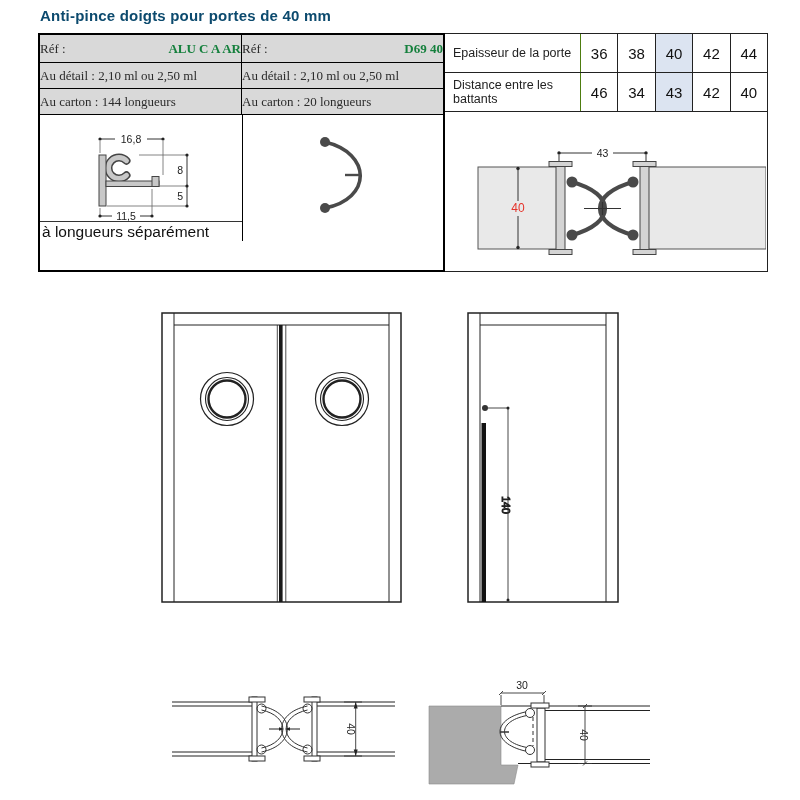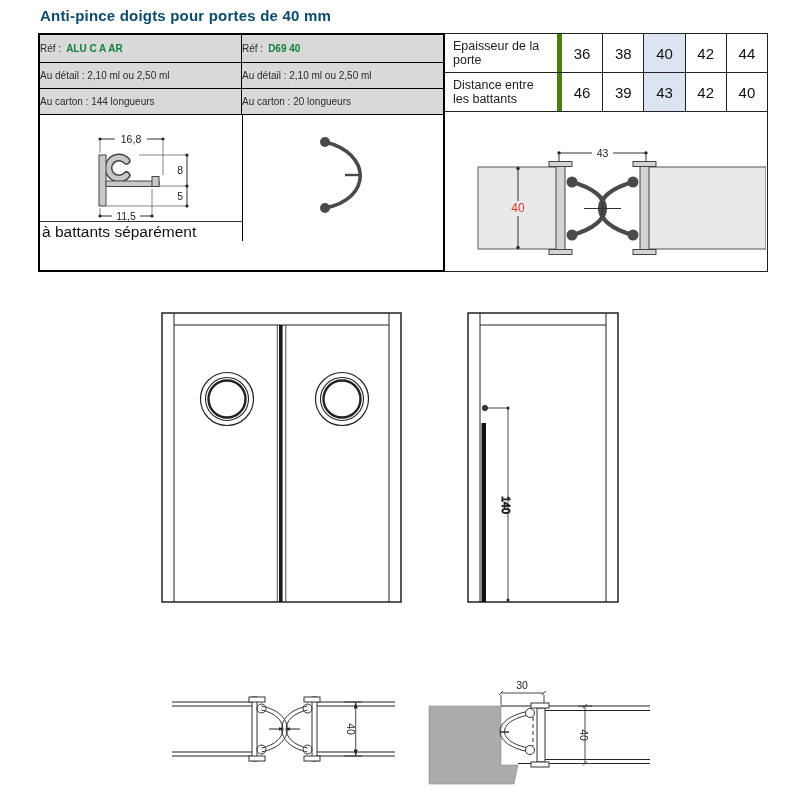--- a/index.html
+++ b/index.html
@@ -14,42 +14,42 @@
   }
   .topblock{position:absolute;left:38px;top:33px;width:730px;height:239px;}
 
   
   .ptable{
     position:absolute;left:0;top:0;width:407px;height:239px;
     border:2.5px solid #000;box-sizing:border-box;background:#fff;
   }
   .prow{display:flex;border-bottom:1.5px solid #000;background:#d9d9d9;}
   .prow .cell{
-    flex:1;display:flex;align-items:center;justify-content:flex-start;
-    font-size:10px;color:#2b2b2b;white-space:nowrap;overflow:hidden;
+    flex:1;display:flex;align-items:center;justify-content:space-between;
+    font-size:13px;color:#2b2b2b;white-space:nowrap;overflow:hidden;font-family:Liberation Serif, serif;
   }
   .prow .cell + .cell{border-left:1.5px solid #000;}
   .r1{height:27px}.r2{height:25px}.r3{height:25px}.r4{height:25px}
   .ref{color:#15803d;font-weight:bold;margin-left:5px;}
   .pdraw{display:flex;height:126px;background:#fff;}
   .pd1{width:202px;display:flex;flex-direction:column;}
   .pd2{flex:1;border-left:1.5px solid #000;display:flex;align-items:center;justify-content:center;}
   .note{
     height:19px;border-top:1px solid #333;display:flex;align-items:center;
     font-size:15.5px;color:#111;padding-left:2px;white-space:nowrap;
   }
 
   
   .stable{
     position:absolute;left:407px;top:0;width:323px;height:239px;
     border:1px solid #222;border-left:none;box-sizing:border-box;background:#fff;
   }
   .srow{display:flex;border-bottom:1px solid #222;height:38px;}
   .slabel{
-    width:117px;box-sizing:border-box;border-right:5px solid #4d7c0f;
+    width:136px;box-sizing:border-box;border-right:1px solid #4d7c0f;
     font-size:12.5px;line-height:14px;display:flex;align-items:center;
     padding:2px 4px 2px 8px;color:#222;
   }
   .sval{
     flex:1;border-right:1px solid #222;display:flex;align-items:center;
     justify-content:center;font-size:15px;color:#111;
   }
   .sval:last-child{border-right:none;}
   .sval.hl{background:#dce4f1;}
   .sdraw{height:159px;}
@@ -121,21 +121,21 @@
               <circle cx="147" cy="71" r="1.6"></circle>
               <circle cx="147" cy="91" r="1.6"></circle>
             <circle cx="60" cy="101" r="1.6"></circle>
               <circle cx="112" cy="101" r="1.6"></circle>
           </g>
           <text class="dimtxt" x="91" y="27.5" text-anchor="middle">16,8</text>
           <text class="dimtxt" x="143" y="59" text-anchor="end">8</text>
           <text class="dimtxt" x="143" y="85" text-anchor="end">5</text>
           <text class="dimtxt" x="86" y="104.5" text-anchor="middle">11,5</text>
         </svg>
-        <div class="note">à battants séparément</div>
+        <div class="note">à longueurs séparément</div>
       </div>
       <div class="pd2">
 
         <svg width="200" height="126" viewBox="0 0 200 126">
           <path d="M 82,27 C 129,38 129,84 82,93" fill="none" stroke="#4a4a4a" stroke-width="3.6" stroke-linecap="round"></path>
           <line x1="116" y1="60" x2="102" y2="60" stroke="#4a4a4a" stroke-width="2.4"></line>
           <circle cx="82" cy="27" r="5" fill="#4a4a4a"></circle>
           <circle cx="82" cy="93" r="5" fill="#4a4a4a"></circle>
         </svg>
       </div>
@@ -147,21 +147,21 @@
       <div class="slabel">Epaisseur de la porte</div>
       <div class="sval">36</div>
       <div class="sval">38</div>
       <div class="sval hl">40</div>
       <div class="sval">42</div>
       <div class="sval">44</div>
     </div>
     <div class="srow">
       <div class="slabel">Distance entre les battants</div>
       <div class="sval">46</div>
-      <div class="sval">39</div>
+      <div class="sval">34</div>
       <div class="sval hl">43</div>
       <div class="sval">42</div>
       <div class="sval">40</div>
     </div>
     <div class="sdraw">
       
       <svg width="321" height="159" viewBox="0 0 321 159">
         <g>
           <rect x="33" y="55" width="84" height="82" fill="#e9e9e9" stroke="#555" stroke-width="1"></rect>
           <rect x="198" y="55" width="123" height="82" fill="#e9e9e9" stroke="#555" stroke-width="1"></rect>

